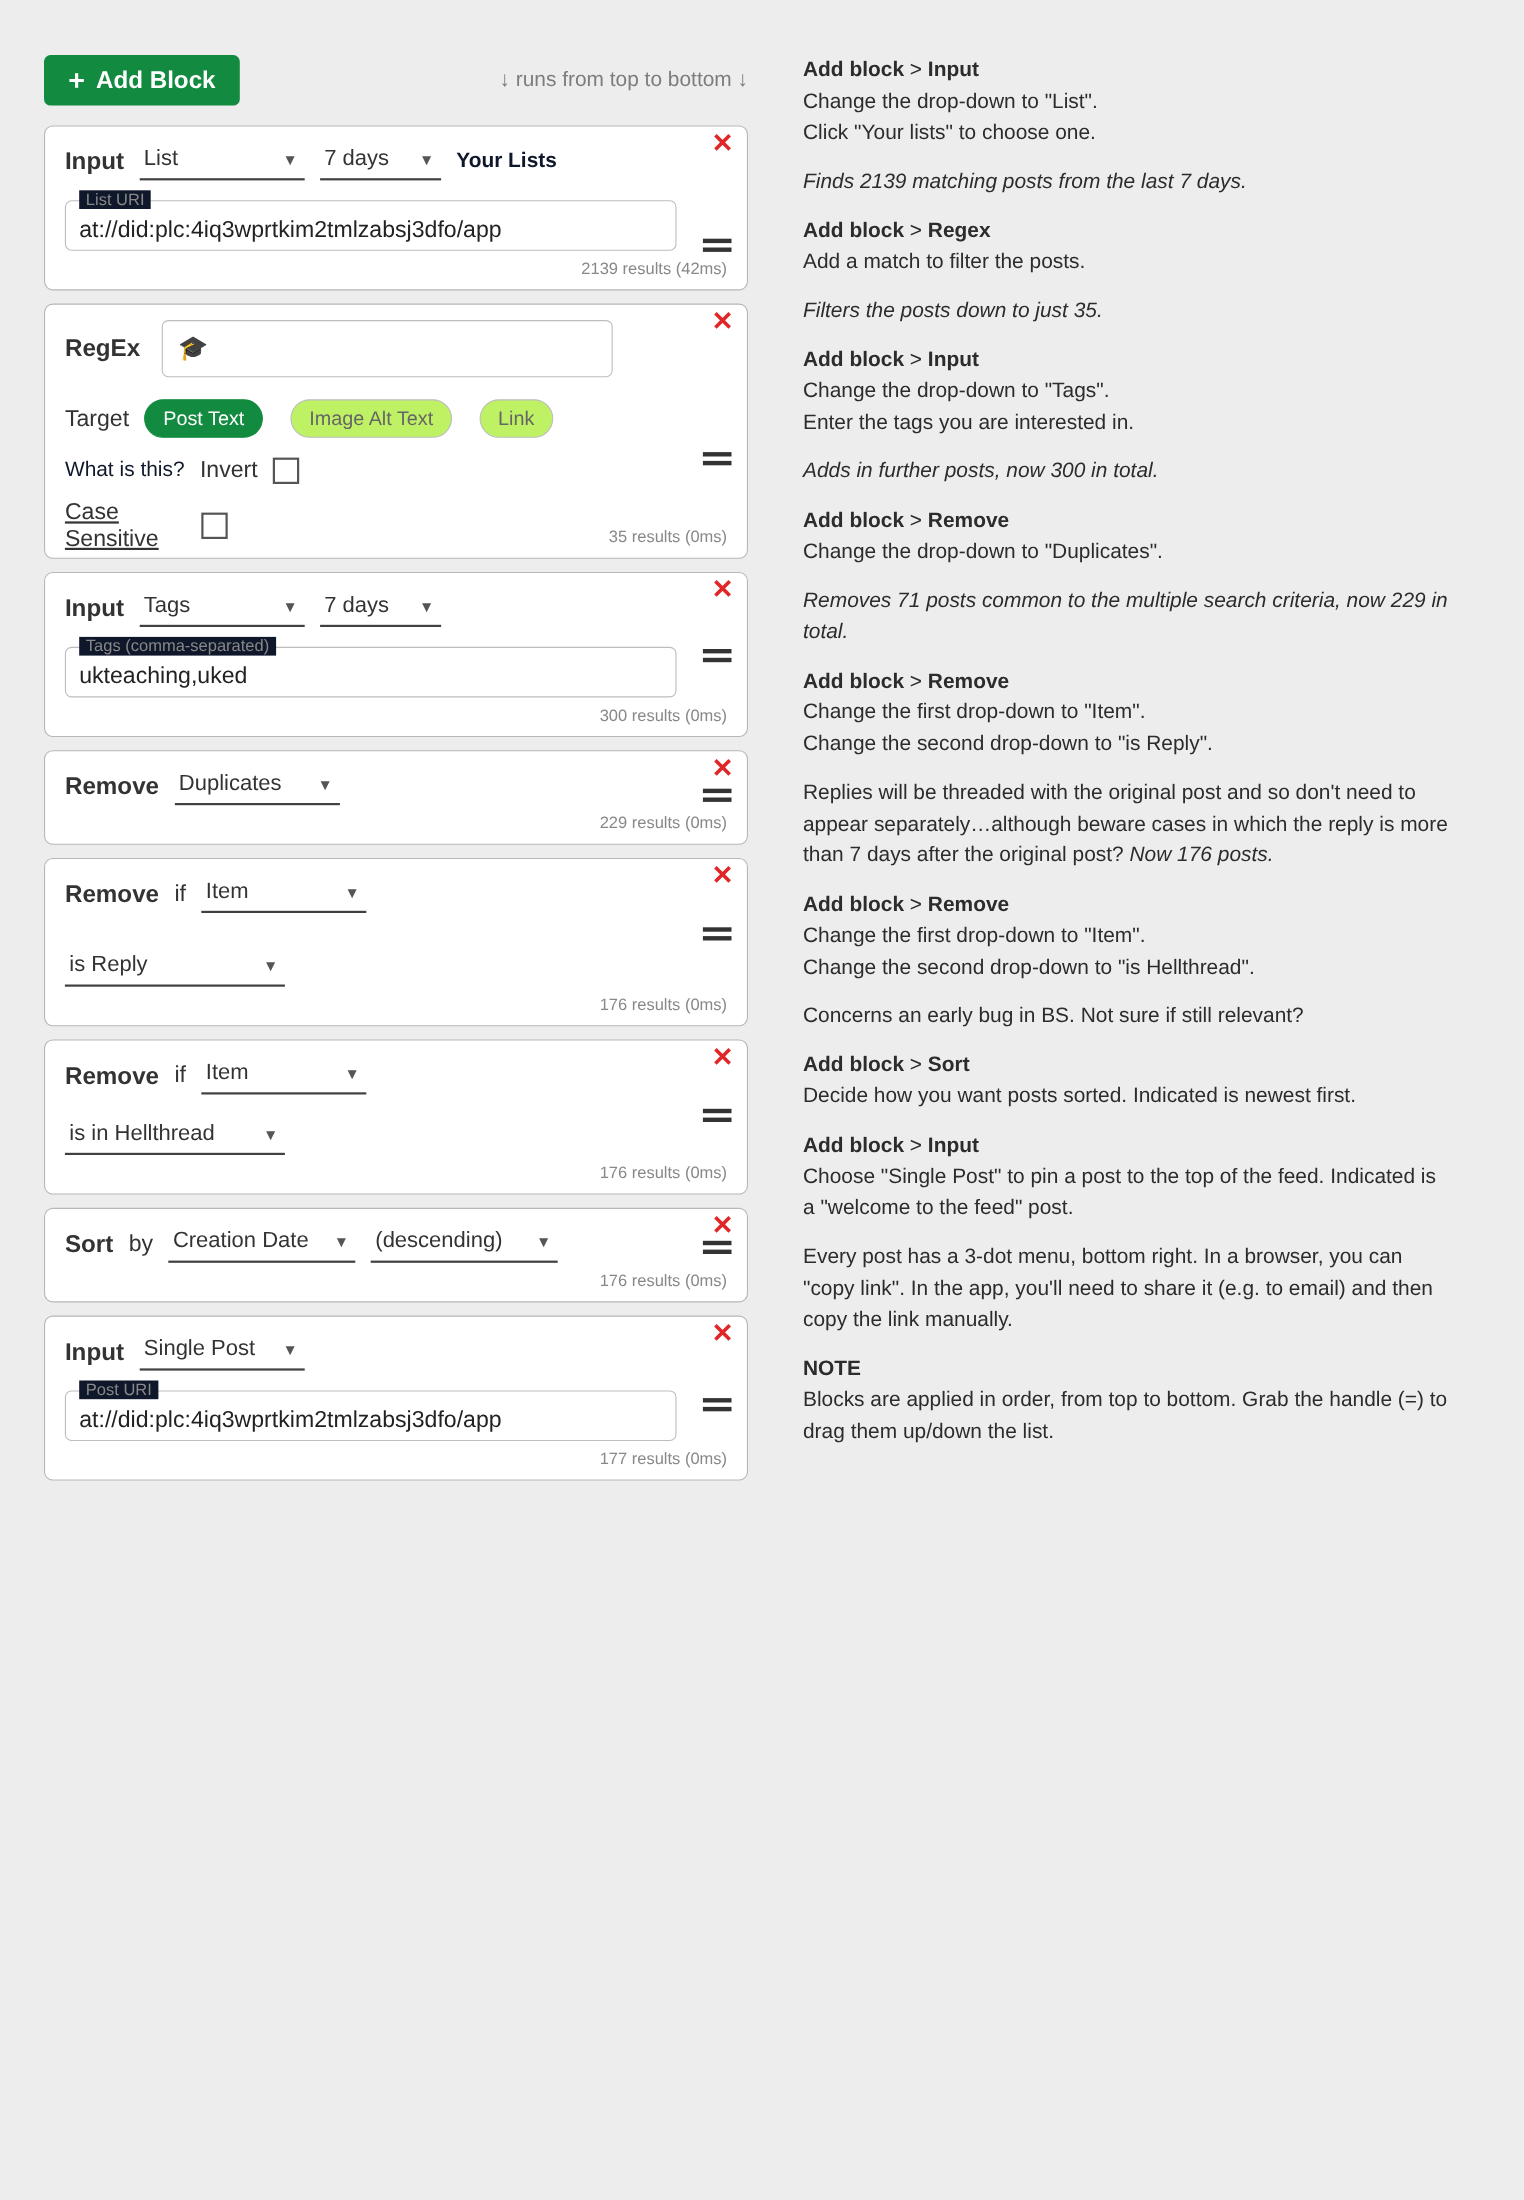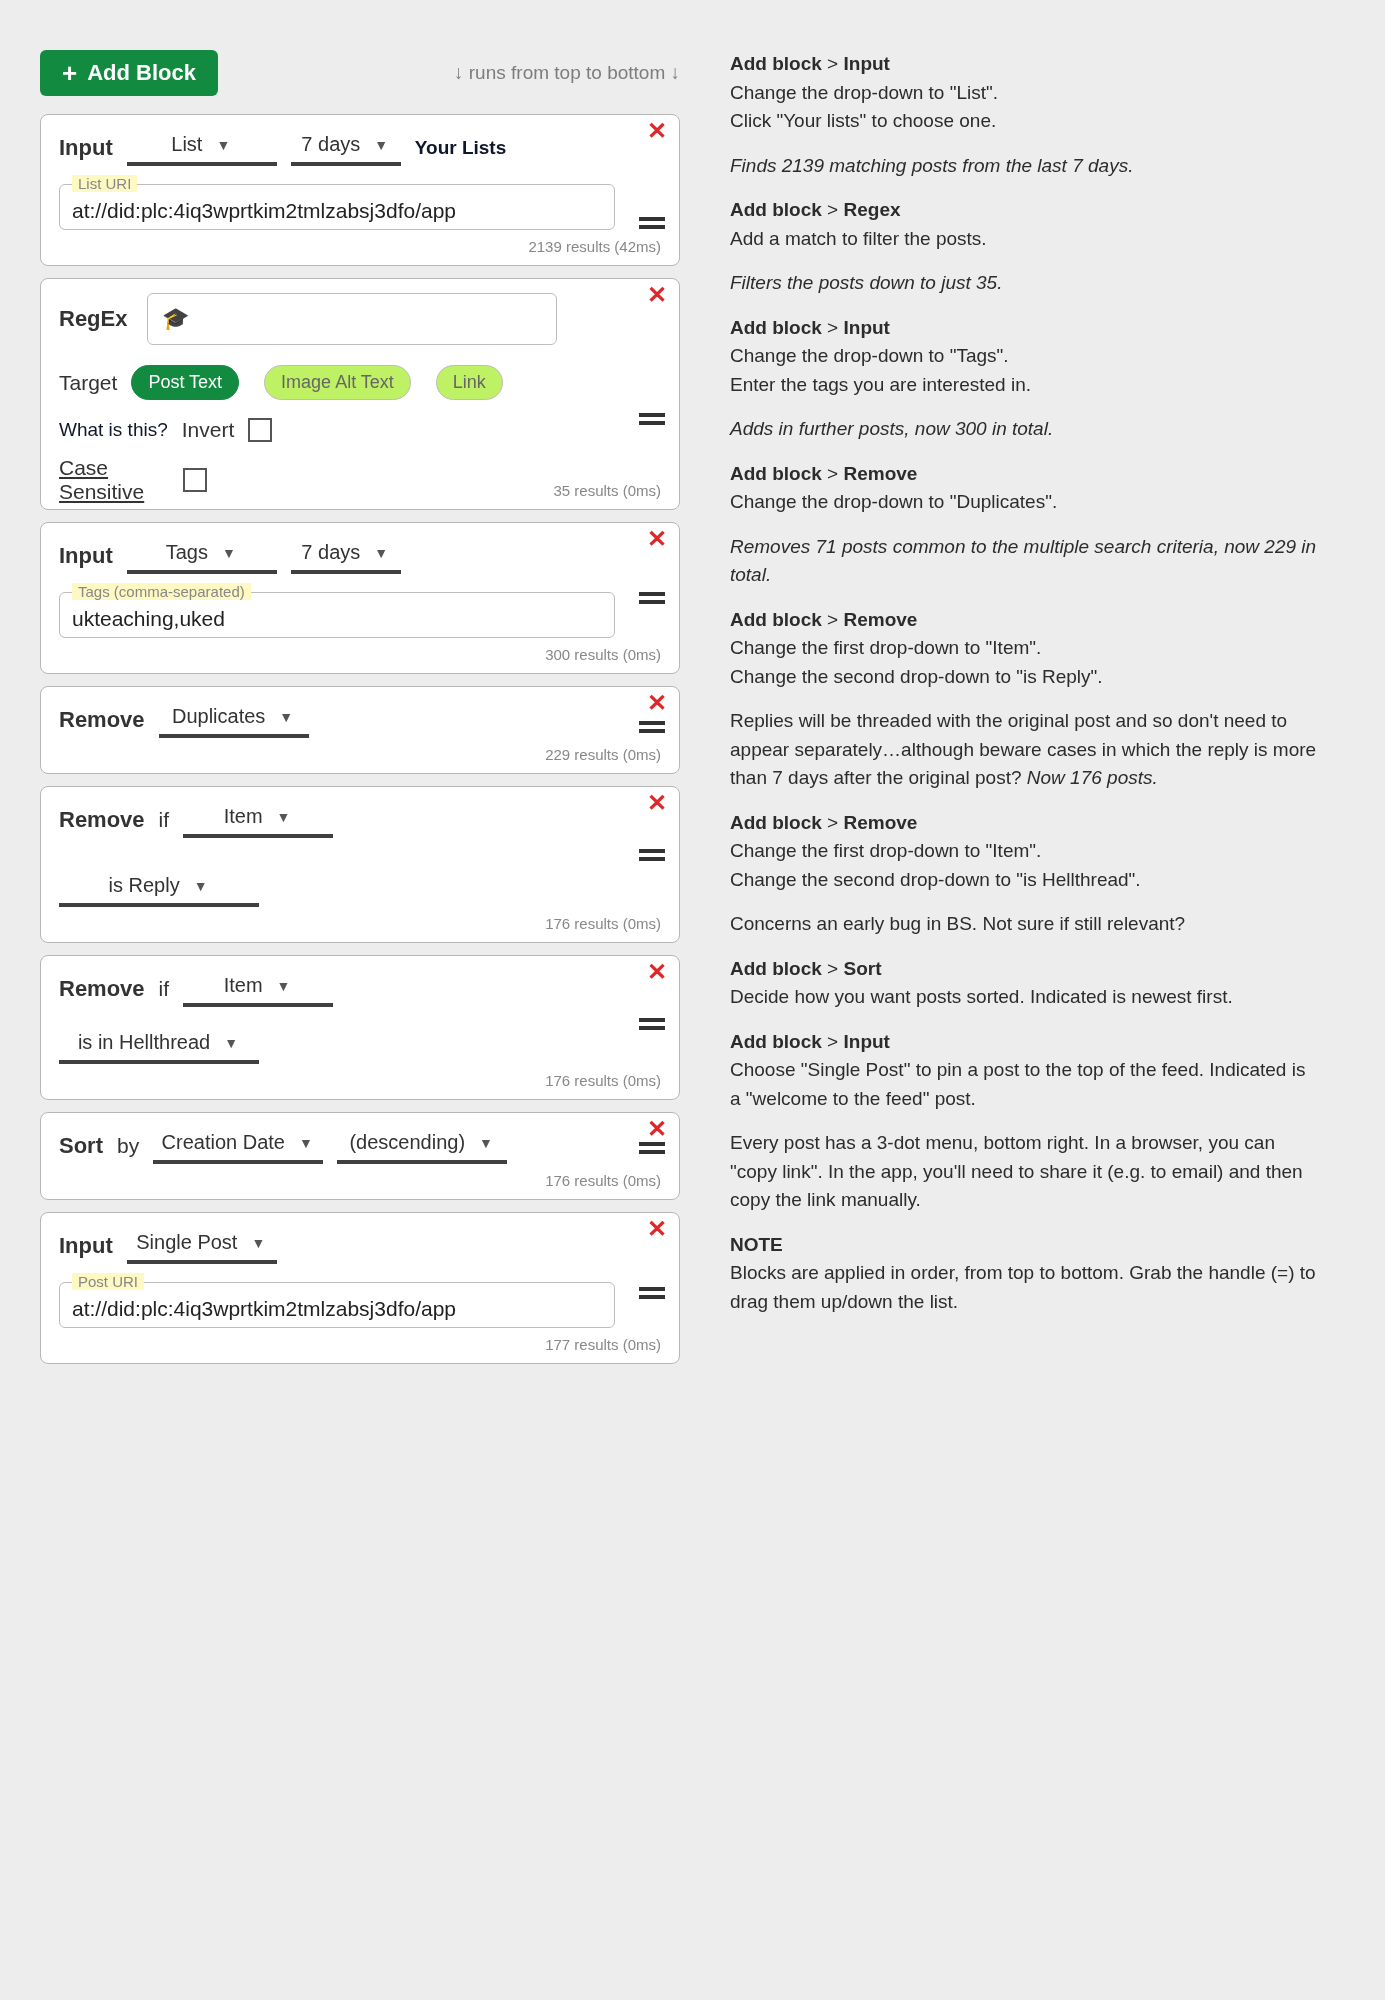--- a/index.html
+++ b/index.html
@@ -37,35 +37,35 @@
     display: flex; flex-direction: column; gap: 4px; cursor: grab;
   }
   .drag-handle span { display: block; width: 26px; height: 4px; background: #333; }
   .results { text-align: right; color: #888; font-size: 15px; margin-top: 8px; }
 
   .row { display: flex; align-items: center; gap: 14px; flex-wrap: wrap; padding-right: 46px; }
   .label-b { font-weight: 700; font-size: 22px; }
   .label-n { font-size: 21px; }
 
   .sel {
-    display: inline-flex; align-items: center; justify-content: center;
-    border-bottom: 4px solid #404040; padding: 4px 6px 6px 4px; min-width: 110px;
+    display: inline-flex; align-items: center; justify-content: space-between;
+    border-bottom: 2px solid #404040; padding: 4px 6px 6px 4px; min-width: 110px;
     cursor: pointer; font-size: 20px; color: #333;
   }
   .sel.wide { min-width: 150px; }
   .caret { margin-left: 14px; color: #555; font-size: 14px; }
 
   .link-green { color: #0f172a; font-weight: 700; cursor: pointer; font-size: 19px; text-align: center; }
 
   .field {
     border: 1px solid #bdbdbd; border-radius: 6px; padding: 14px 12px 6px 12px;
     position: relative; margin-top: 18px; margin-right: 46px;
   }
   .field .flabel {
-    position: absolute; top: -10px; left: 12px; background: #fef9c3;
+    position: absolute; top: -10px; left: 12px; background: #0f172a;
     padding: 0 6px; color: #888; font-size: 15px;
   }
   .field .fval {
     font-size: 21px; color: #222; white-space: nowrap; overflow: hidden;
     text-overflow: clip; width: 100%;
   }
 
   .chipset { display: flex; gap: 25px; flex-wrap: wrap; }
   .chip {
     border: 1px solid #bdbdbd; border-radius: 999px; padding: 6px 16px;

